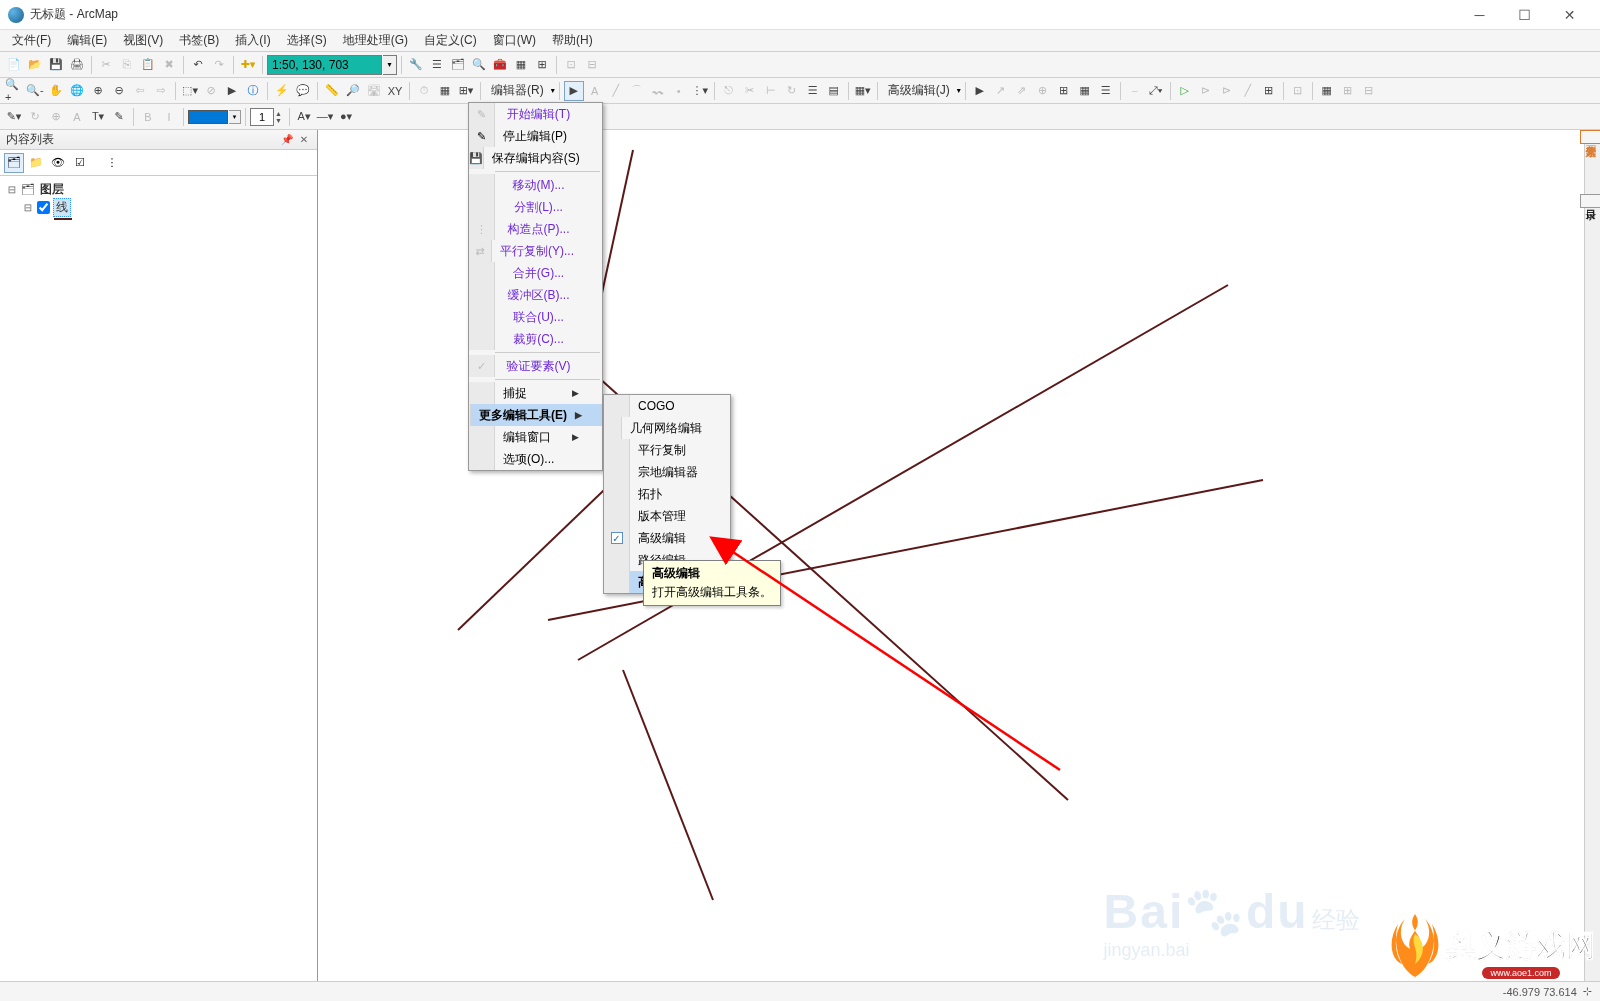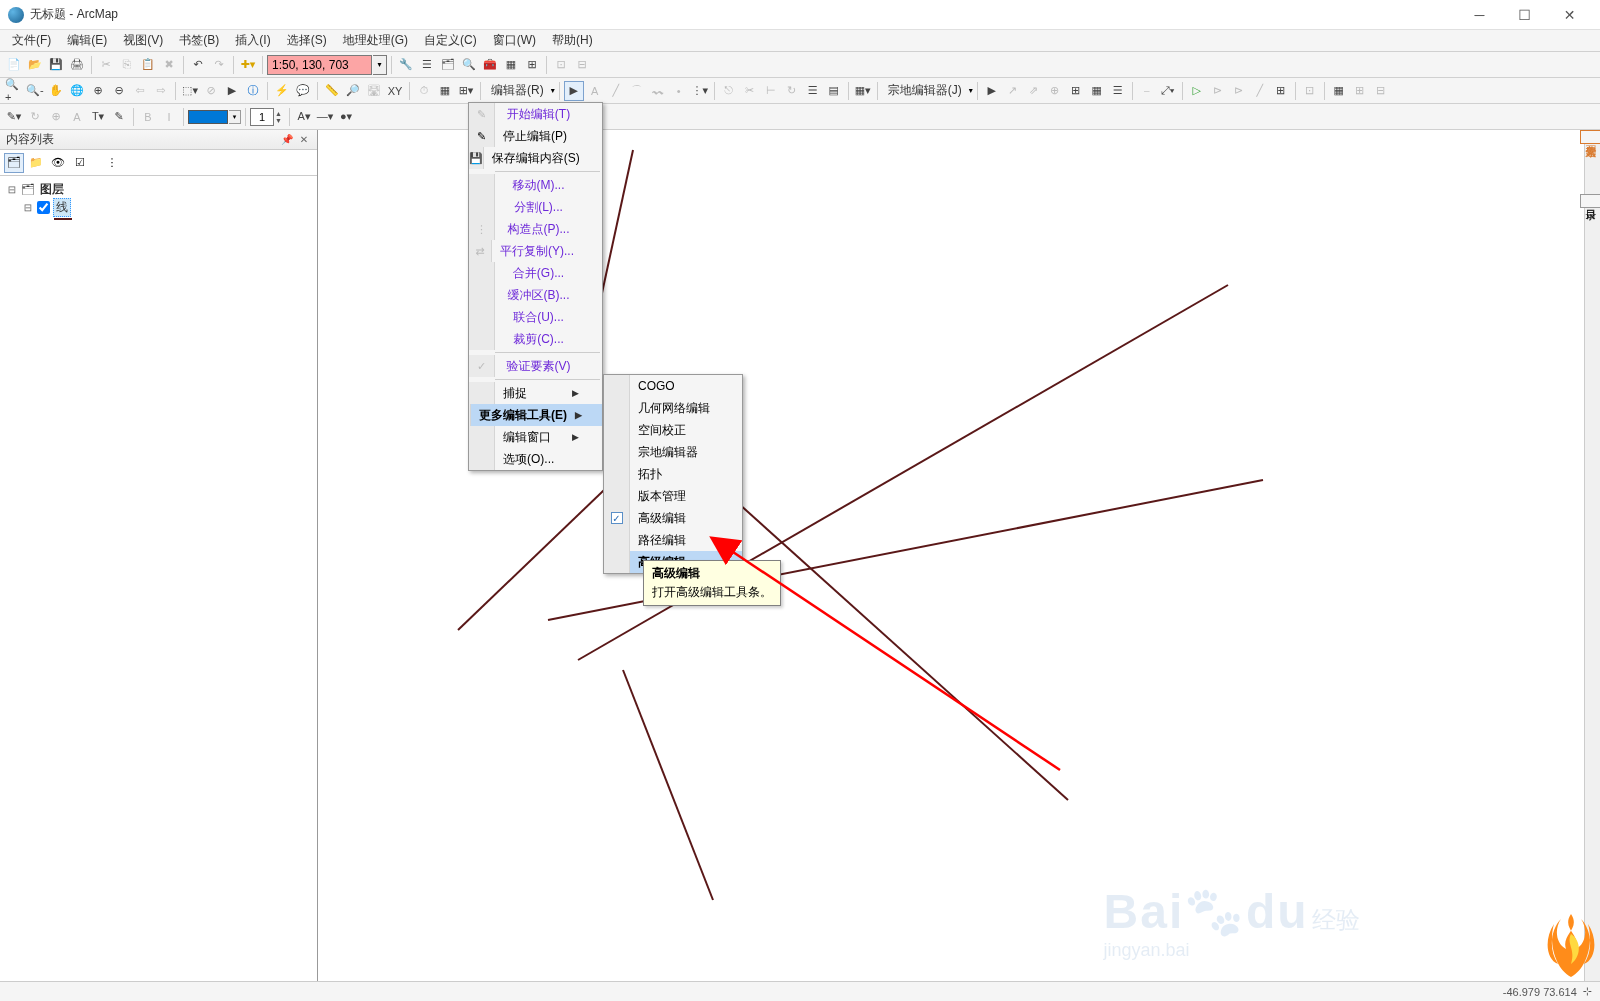--- a/index.html
+++ b/index.html
@@ -13,21 +13,21 @@
 .window-controls span { width: 45px; height: 30px; display: flex; align-items: center; justify-content: center; color: #555; font-size: 14px; }
 
 .menubar { height: 22px; background: #f5f5f5; border-bottom: 1px solid #d0d0d0; display: flex; align-items: center; padding: 0 4px; }
 .menubar .item { padding: 0 8px; height: 100%; display: flex; align-items: center; color: #333; font-size: 12px; }
 
 .toolbar { height: 26px; background: #f5f5f5; border-bottom: 1px solid #d0d0d0; display: flex; align-items: center; padding: 0 4px; gap: 1px; }
 .tool-btn { width: 20px; height: 20px; display: flex; align-items: center; justify-content: center; border: 1px solid transparent; font-size: 11px; color: #444; }
 .tool-btn.disabled { color: #bbb; }
 .tool-sep { width: 1px; height: 18px; background: #ccc; margin: 0 3px; }
 .tool-text { padding: 0 6px; height: 20px; display: flex; align-items: center; color: #333; font-size: 12px; }
-.scale-input { width: 105px; height: 20px; border: 1px solid #7a7a7a; background: #fca5a5; padding: 0 4px; font-size: 12px; }
+.scale-input { width: 115px; height: 20px; border: 1px solid #7a7a7a; background: #14b8a6; padding: 0 4px; font-size: 12px; }
 .scale-dd { width: 14px; height: 20px; border: 1px solid #7a7a7a; border-left: none; background: #f0f0f0; display: flex; align-items: center; justify-content: center; font-size: 8px; }
 .color-swatch { width: 40px; height: 14px; background: #0078d7; border: 1px solid #555; }
 .color-dd { width: 12px; height: 14px; border: 1px solid #999; border-left:none; background:#f0f0f0; display:flex;align-items:center;justify-content:center;font-size:7px;}
 .width-input { width: 24px; height: 18px; border: 1px solid #7a7a7a; background:#fff; text-align:center; font-size:11px;}
 
 .main-area { display: flex; height: 899px; position: relative; }
 .toc-panel { width: 318px; border-right: 1px solid #999; display: flex; flex-direction: column; background: #fff; }
 .toc-header { height: 20px; background: linear-gradient(#f7f7f7,#ececec); border-bottom: 1px solid #ccc; display: flex; align-items: center; padding: 0 6px; font-size: 12px; color: #333; }
 .toc-header .spacer { flex: 1; }
 .toc-header .btn { width: 14px; height: 14px; display: flex; align-items: center; justify-content: center; color: #666; font-size: 10px; margin-left: 2px; }
@@ -178,21 +178,21 @@
   <span class="tool-sep"></span>
   <span class="tool-btn disabled">⎋</span>
   <span class="tool-btn disabled">✂</span>
   <span class="tool-btn disabled">⊢</span>
   <span class="tool-btn disabled">↻</span>
   <span class="tool-btn">☰</span>
   <span class="tool-btn">▤</span>
   <span class="tool-sep"></span>
   <span class="tool-btn">▦▾</span>
   <span class="tool-sep"></span>
-  <span class="tool-text">宗地编辑器(J)</span>
+  <span class="tool-text">高级编辑(J)</span>
     <span style="font-size:8px;">▾</span>
   <span class="tool-sep"></span>
   <span class="tool-btn">▶</span>
   <span class="tool-btn disabled">↗</span>
   <span class="tool-btn disabled">⇗</span>
   <span class="tool-btn disabled">⊕</span>
   <span class="tool-btn">⊞</span>
   <span class="tool-btn">▦</span>
   <span class="tool-btn">☰</span>
   <span class="tool-sep"></span>
@@ -349,32 +349,32 @@
       <span class="ctx-icon-col"></span>
       <span class="ctx-label">编辑窗口</span>
       <span class="ctx-arrow">▶</span>
     </div>
     <div class="ctx-item">
       <span class="ctx-icon-col"></span>
       <span class="ctx-label">选项(O)...</span>
     </div>
   </div>
 
-<div class="context-menu" id="submenu" style="left:603px; top:374px; width:140px;">
+<div class="context-menu" id="submenu" style="left:603px; top:394px; width:128px;">
     <div class="ctx-item">
       <span class="ctx-icon-col"></span>
       <span class="ctx-label">COGO</span>
     </div>
     <div class="ctx-item">
       <span class="ctx-icon-col"></span>
       <span class="ctx-label">几何网络编辑</span>
     </div>
     <div class="ctx-item">
       <span class="ctx-icon-col"></span>
-      <span class="ctx-label">空间校正</span>
+      <span class="ctx-label">平行复制</span>
     </div>
     <div class="ctx-item">
       <span class="ctx-icon-col"></span>
       <span class="ctx-label">宗地编辑器</span>
     </div>
     <div class="ctx-item">
       <span class="ctx-icon-col"></span>
       <span class="ctx-label">拓扑</span>
     </div>
     <div class="ctx-item">
@@ -420,19 +420,23 @@
   <span class="logo-text"><span>Bai</span>🐾<span>du</span></span>
   <span class="sub">经验</span>
   <div style="font-size:18px;color:#2b6cb0;">jingyan.bai</div>
 </div>
 
 <div class="brand-overlay">
   <svg class="brand-flame" viewBox="0 0 50 70">
     <path d="M25 5 C15 20 35 25 30 40 C40 35 42 20 35 10 C45 20 48 40 38 55 C50 50 52 30 42 15 C48 35 40 60 25 68 C10 60 2 35 8 15 C-2 30 0 50 12 55 C2 40 5 20 15 10 C8 20 10 35 20 40 C15 25 35 20 25 5 Z" fill="#ff8c1a"></path>
     <path d="M25 25 C20 35 30 40 25 55 C35 48 36 32 25 25 Z" fill="#ffd940"></path>
   </svg>
+  <div class="brand-text">
+    <span class="cn">奥义游戏网</span>
+    <span class="url">www.aoe1.com</span>
+  </div>
 </div>
 
 <div class="statusbar">
   <span class="spacer"></span>
   <span>-46.979  73.614</span>
   <span style="margin-left:6px;">⊹</span>
 </div>
 
 </body></html>

